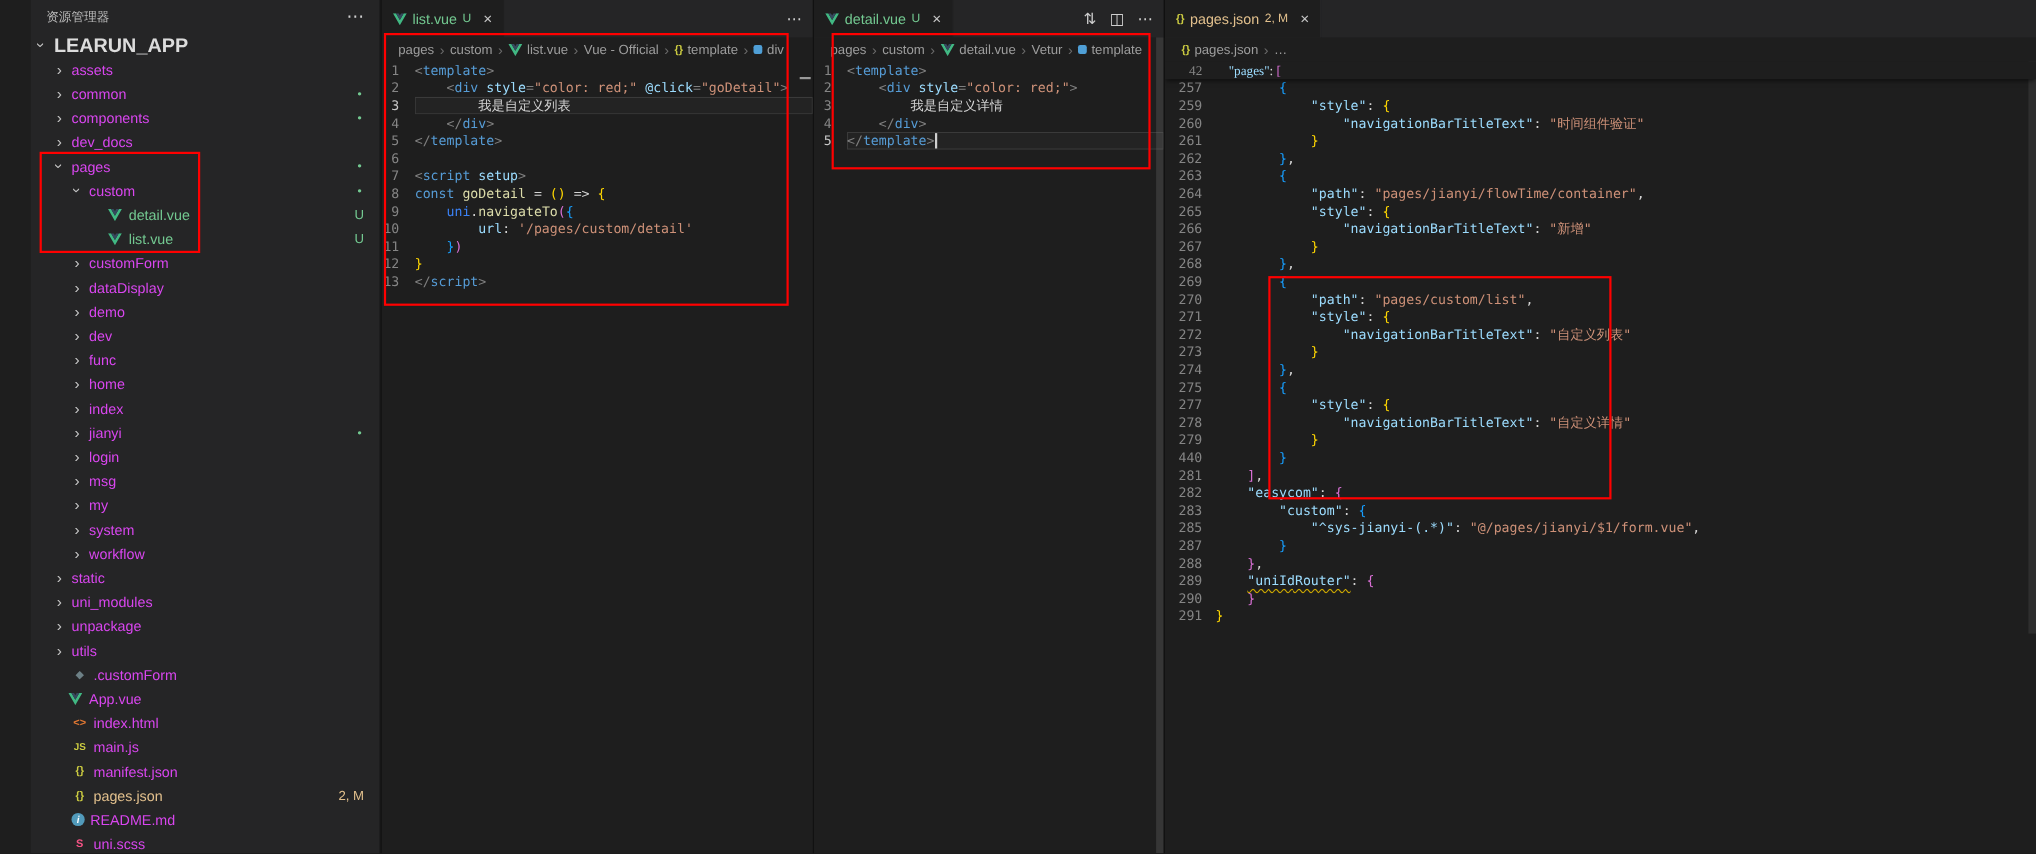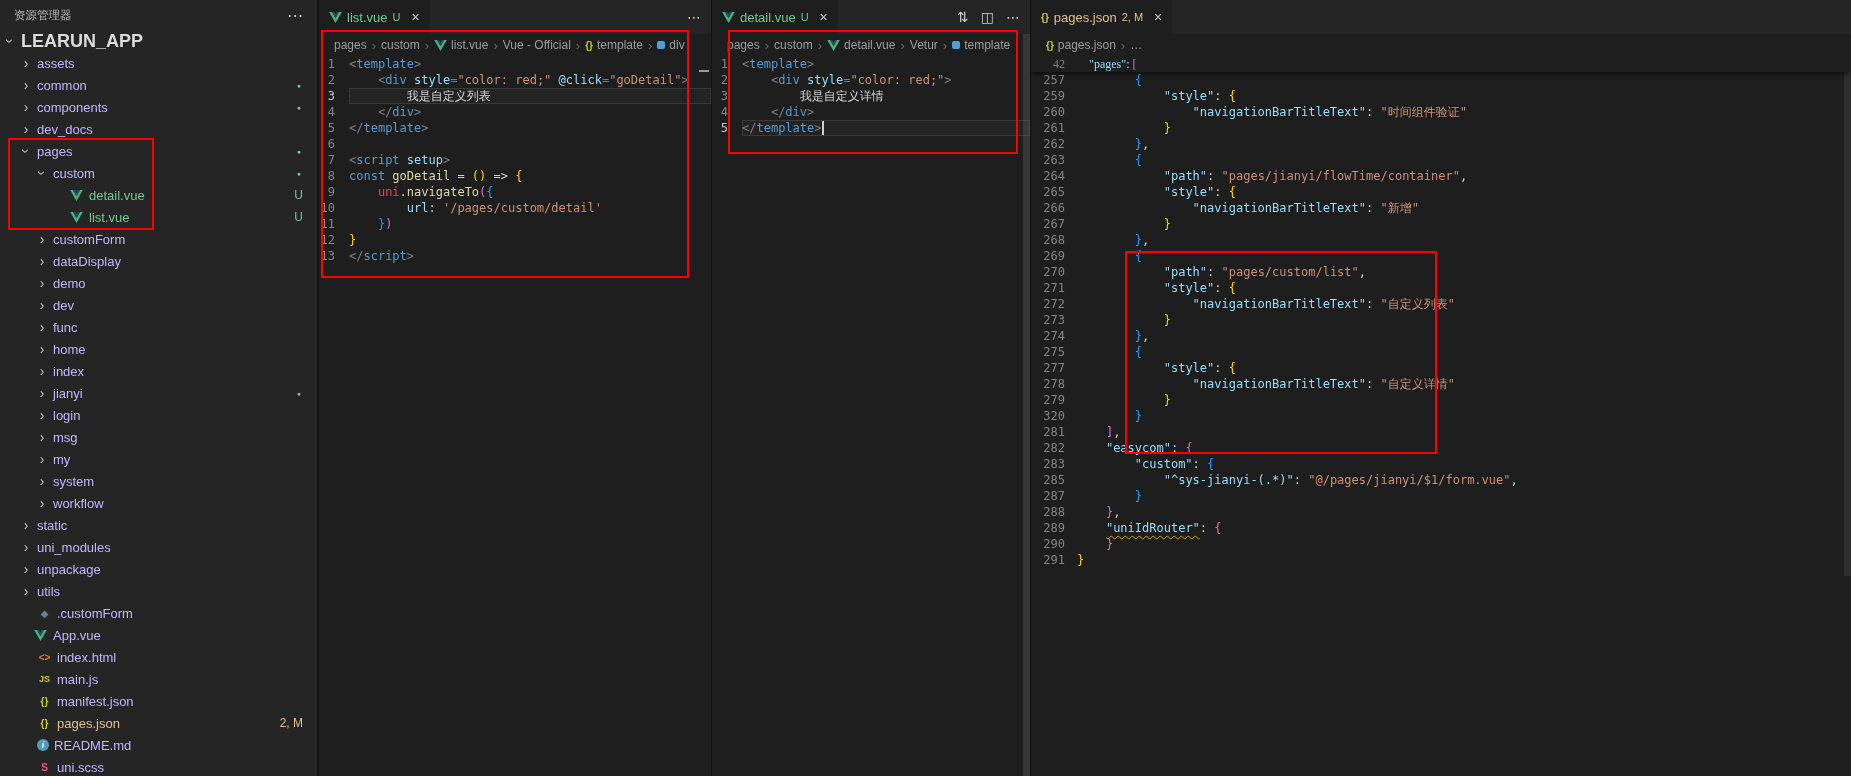--- a/index.html
+++ b/index.html
@@ -1,29 +1,29 @@
 <!DOCTYPE html>
 <html><head>
 <meta charset="utf-8">
 <style>
   *{box-sizing:border-box;}
   html,body{margin:0;padding:0;background:#1e1e1e;}
   .app{display:flex;width:1851px;height:776px;overflow:hidden;background:#1e1e1e;
        color:#ccc;font-family:"Liberation Sans","DejaVu Sans",sans-serif;font-size:13px;}
 
   
-  .sidebar{width:318px;min-width:318px;background:#252526;position:relative;overflow:hidden;border-right:1px solid #161616;}
+  .sidebar{width:318px;min-width:318px;background:#252526;position:relative;overflow:hidden;border-right:1px solid #161616;margin-left:28px;}
   .sb-header{height:30px;display:flex;align-items:center;padding:0 14px;font-size:11.5px;color:#bcbcbc;}
   .sb-header .more{margin-left:auto;font-size:16px;color:#cfcfcf;cursor:pointer;}
   .tree{position:relative;}
   .trow{height:22px;display:flex;align-items:center;gap:5px;cursor:pointer;white-space:nowrap;padding-right:4px;}
   .trow.root .lbl{font-weight:bold;color:#dcdcdc;font-size:18px;}
   .chev{width:12px;min-width:12px;text-align:center;color:#c5c5c5;font-size:14px;line-height:1;display:inline-block;}
   .chev.open{transform:rotate(90deg);}
-  .lbl{color:#c4b5fd;}
+  .lbl{color:#d946ef;}
   .git-u{color:#73c991;}
   .git-m{color:#e2c08d;}
   .badge{margin-left:auto;padding-right:10px;font-size:12px;}
   .dot{margin-left:auto;padding-right:12px;color:#73c991;font-size:7px;}
   .ficon{width:15px;min-width:15px;display:inline-flex;align-items:center;justify-content:center;font-weight:bold;}
   .ic-json{color:#cbcb41;font-size:10px;font-weight:bold;}
   .ic-html{color:#e37933;font-size:10px;font-weight:bold;}
   .ic-js{color:#cbcb41;font-size:9px;font-weight:bold;}
   .ic-git{color:#6d8086;font-size:10px;}
   .ic-scss{color:#f55385;font-size:10px;}
@@ -55,21 +55,21 @@
   .cline.sticky{background:#1e1e1e;box-shadow:0 3px 4px -1px rgba(0,0,0,.55);position:relative;z-index:3;font-family:Liberation Serif, serif;}
   .ln{width:30px;min-width:30px;text-align:right;padding-right:14px;color:#858585;user-select:none;}
   #pane2 .ln{width:46px;min-width:46px;padding-right:12px;}
   .lc{white-space:pre;flex:1;position:relative;}
   .cur .lc{box-shadow:inset 0 0 0 1px #3a3a3a;background:#232323;}
   .cur .ln{color:#c6c6c6;}
   .caret{display:inline-block;width:2px;height:14px;background:#d0d0d0;vertical-align:text-bottom;margin-left:1px;}
 
   
   .t-pt{color:#808080;} .t-tg{color:#569cd6;} .t-at{color:#9cdcfe;} .t-st{color:#ce9178;}
-  .t-kw{color:#569cd6;} .t-fn{color:#dcdcaa;} .t-vr{color:#ef4444;} .t-tx{color:#d4d4d4;}
+  .t-kw{color:#569cd6;} .t-fn{color:#dcdcaa;} .t-vr{color:#3b82f6;} .t-tx{color:#d4d4d4;}
   .t-b1{color:#ffd700;} .t-b2{color:#da70d6;} .t-b3{color:#179fff;} .t-key{color:#9cdcfe;}
   .t-keyw{color:#9cdcfe;text-decoration:underline wavy #cca700;text-decoration-thickness:1px;text-underline-offset:3px;}
 
   .redbox{position:absolute;border:2px solid #ff0000;z-index:20;pointer-events:none;}
   .vscroll{position:absolute;right:0;top:34px;bottom:0;width:7px;background:rgba(120,120,120,.28);}
   #pane2 .vscroll{top:56px;bottom:auto;height:520px;background:rgba(120,120,120,.18);}
   .overview-dash{position:absolute;right:2px;top:70px;width:10px;height:2px;background:#9a9a9a;z-index:5;}
 </style>
 </head>
 <body>
@@ -540,21 +540,21 @@
           </span>
           <span class="cline">
             <span class="ln">278</span>
             <span class="lc"><span class="t-tx">                </span><span class="t-key">"navigationBarTitleText"</span><span class="t-tx">: </span><span class="t-st">"自定义详情"</span></span>
           </span>
           <span class="cline">
             <span class="ln">279</span>
             <span class="lc"><span class="t-tx">            </span><span class="t-b1">}</span></span>
           </span>
           <span class="cline">
-            <span class="ln">320</span>
+            <span class="ln">440</span>
             <span class="lc"><span class="t-tx">        </span><span class="t-b3">}</span></span>
           </span>
           <span class="cline">
             <span class="ln">281</span>
             <span class="lc"><span class="t-tx">    </span><span class="t-b2">]</span><span class="t-tx">,</span></span>
           </span>
           <span class="cline">
             <span class="ln">282</span>
             <span class="lc"><span class="t-tx">    </span><span class="t-key">"easycom"</span><span class="t-tx">: </span><span class="t-b2">{</span></span>
           </span>

